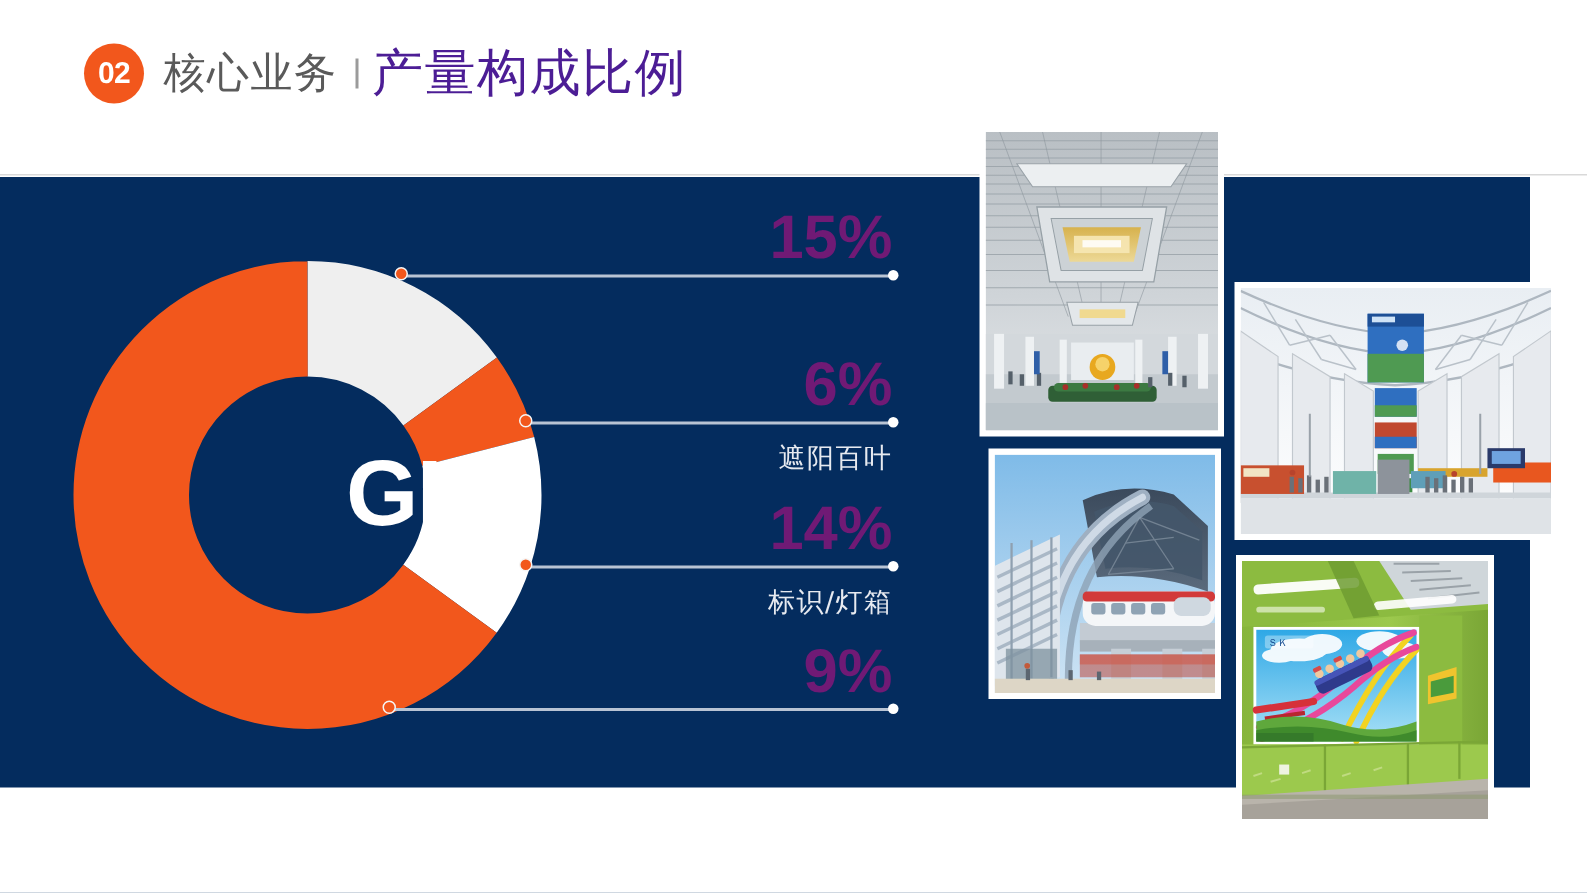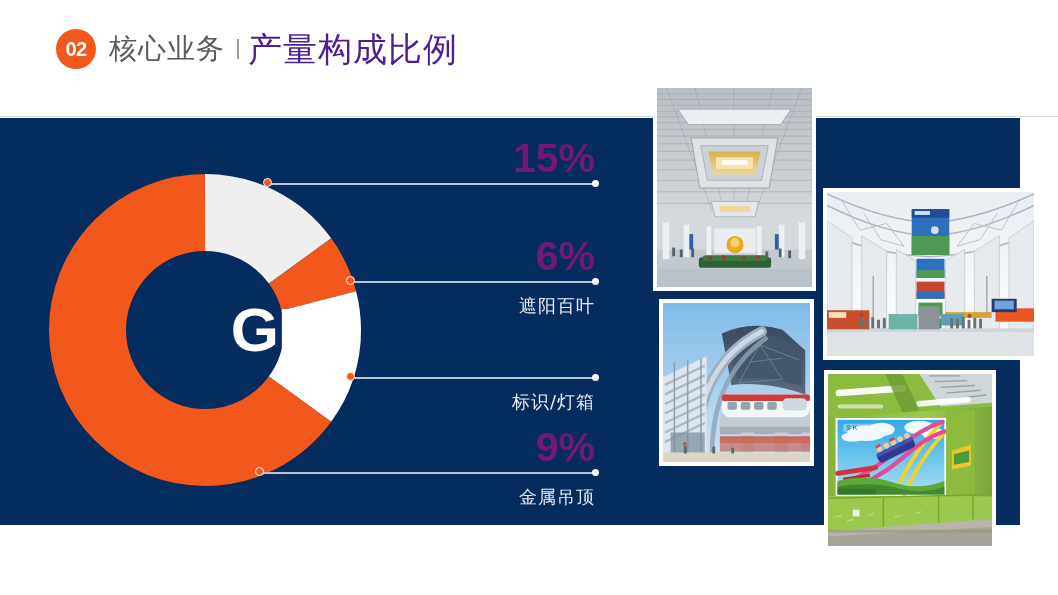--- a/index.html
+++ b/index.html
@@ -106,34 +106,34 @@
   </div>
   <div class="lbl" style="left:360px;top:288px;width:235px;">
     <div class="name">遮阳百叶</div>
   </div>
 
   <div class="leader" style="left:351px;top:369px;width:244px;">
     <div class="lline"></div>
     <div class="dot-o"></div>
     <div class="dot-w"></div>
   </div>
+  <div class="lbl" style="left:360px;top:332px;width:235px;">
+    <div class="pct">14%</div>
+  </div>
   <div class="lbl" style="left:360px;top:384px;width:235px;">
     <div class="name">标识/灯箱</div>
   </div>
 
   <div class="leader" style="left:260px;top:464px;width:335px;">
     <div class="lline"></div>
     <div class="dot-o"></div>
     <div class="dot-w"></div>
   </div>
   <div class="lbl" style="left:360px;top:427px;width:235px;">
     <div class="pct">9%</div>
-  </div>
-  <div class="lbl" style="left:360px;top:479px;width:235px;">
-    <div class="name">金属吊顶</div>
   </div>
 
   <div class="photo" style="left:653px;top:84px;width:163px;height:207px;">
     <div class="inner">
       <svg viewBox="0 0 163 207" preserveAspectRatio="none">
         <defs>
           <linearGradient id="p1bg" x1="0" y1="0" x2="0" y2="1">
             <stop offset="0" stop-color="#b9bfc4"></stop>
               <stop offset="0.55" stop-color="#cfd4d8"></stop>
             <stop offset="1" stop-color="#e6e9ec"></stop>

